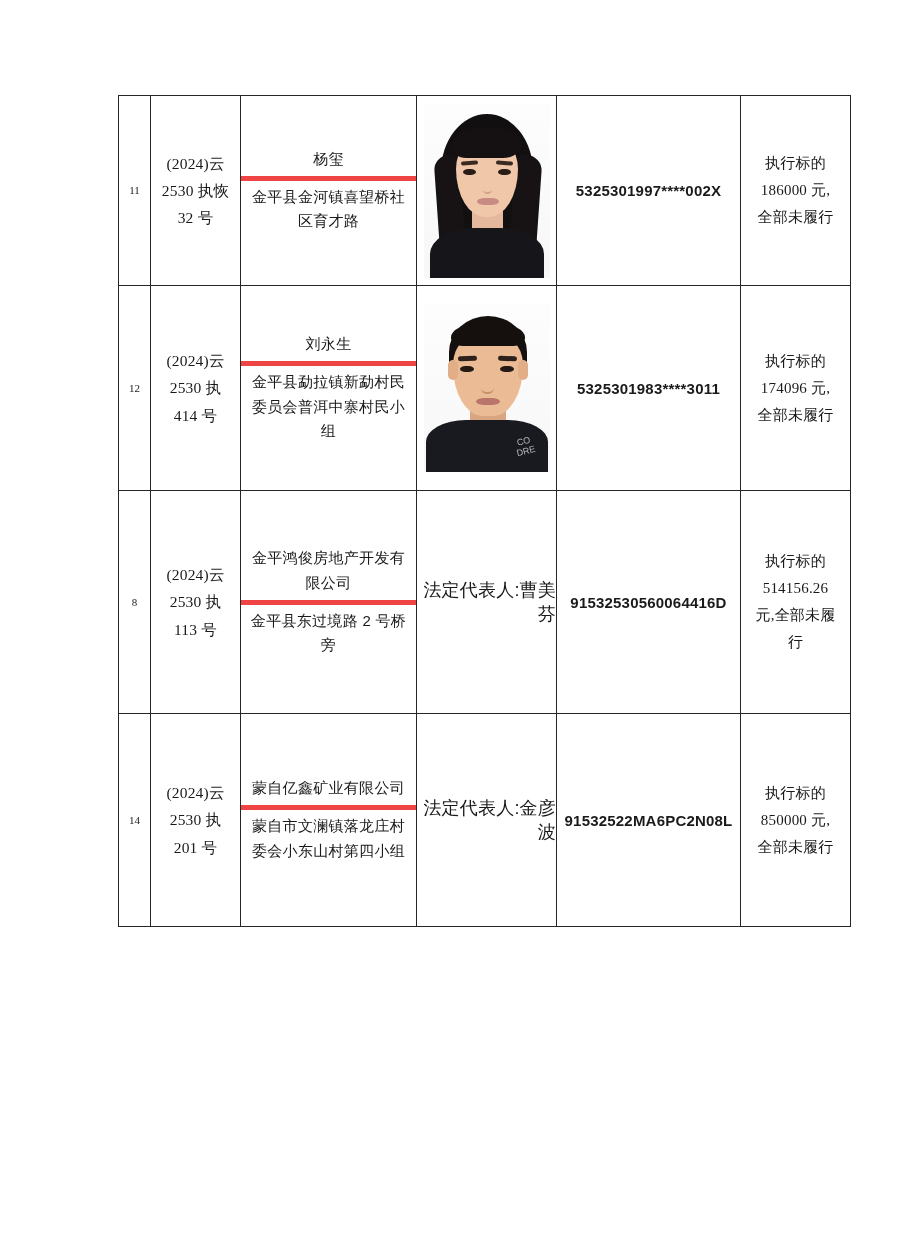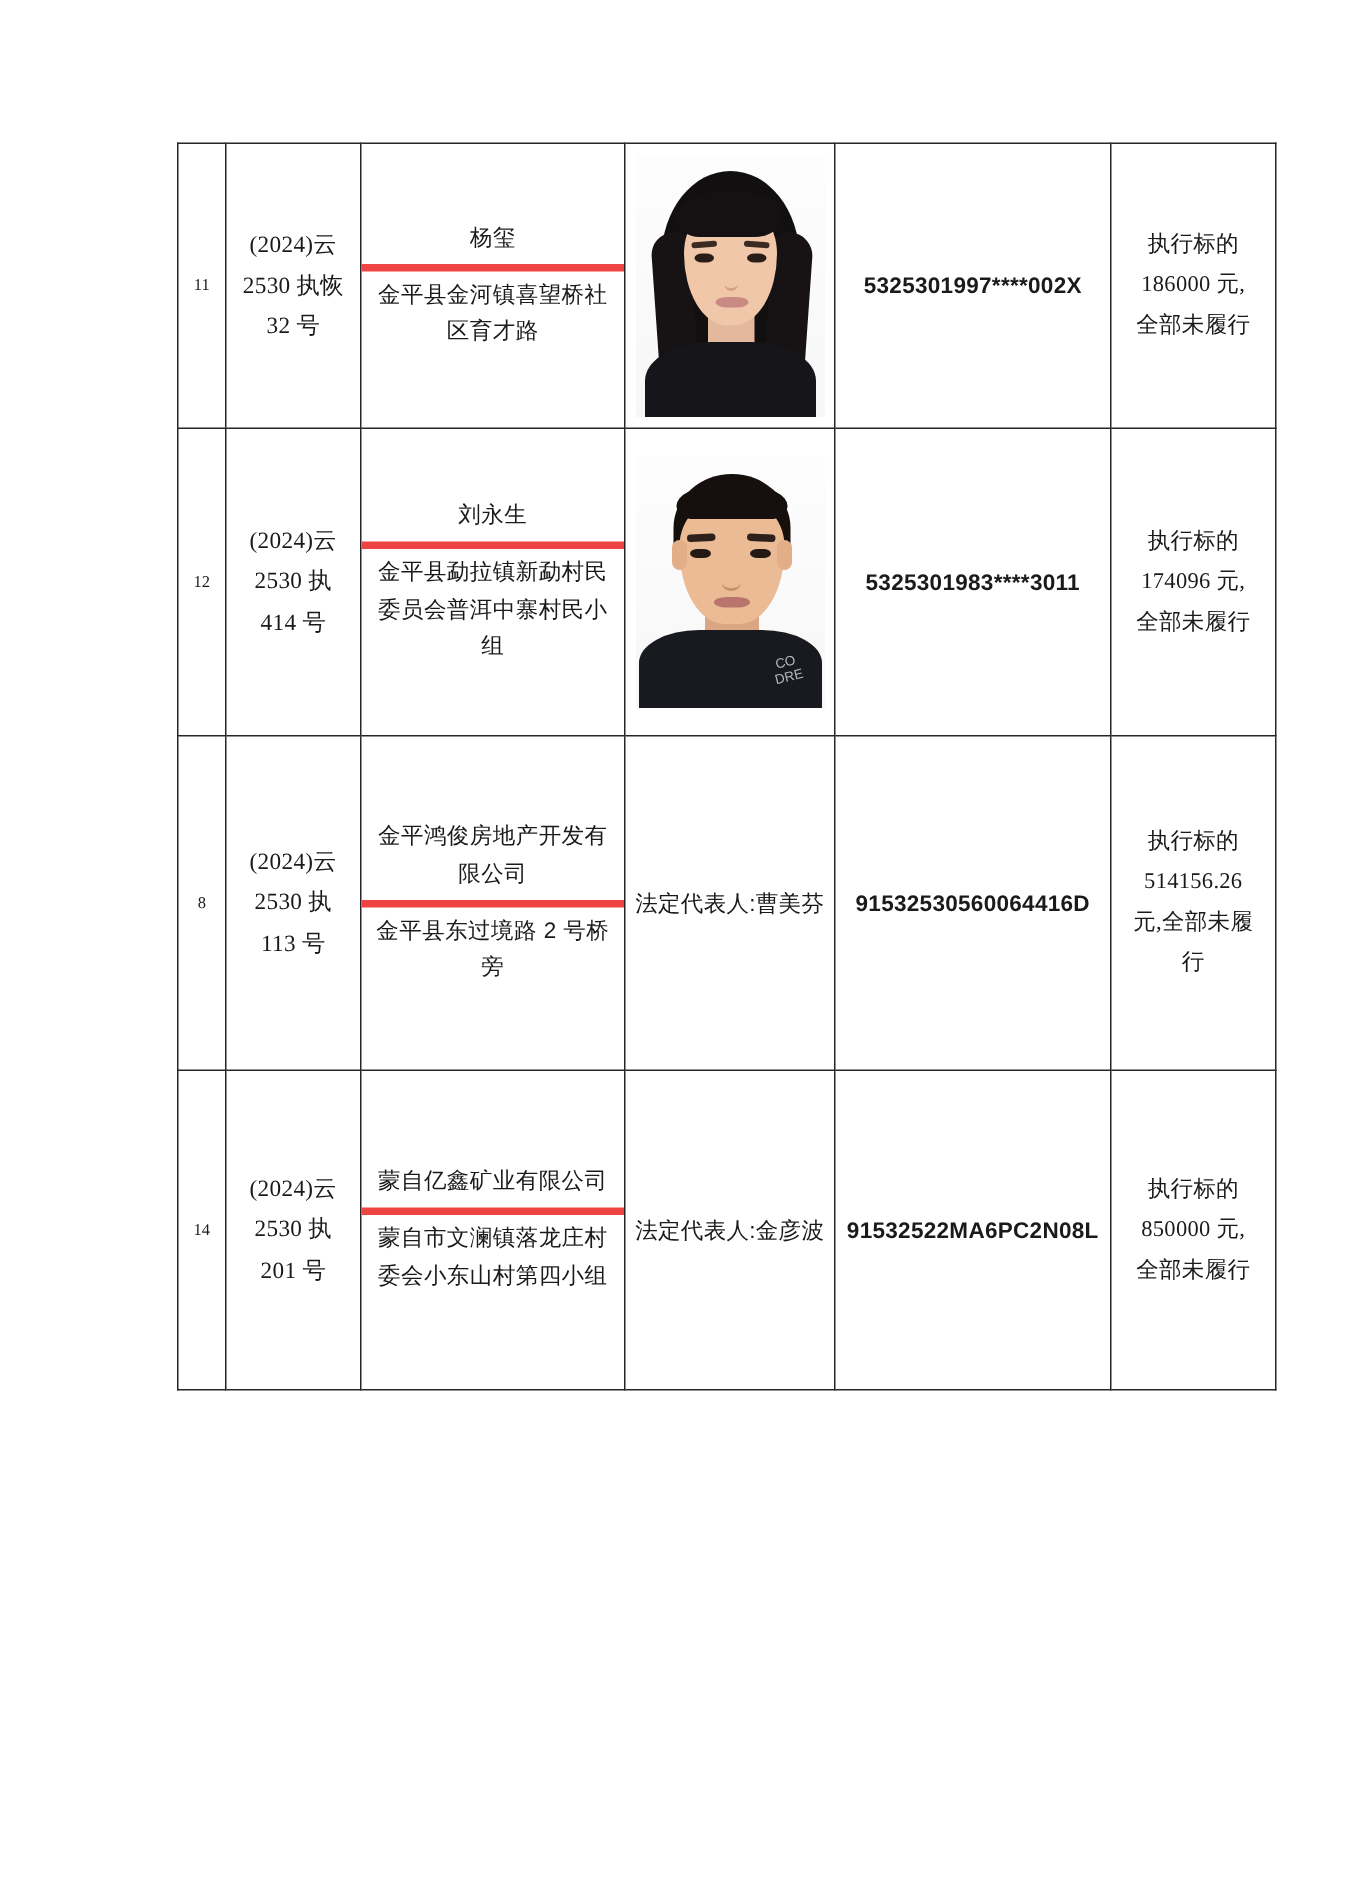--- a/index.html
+++ b/index.html
@@ -71,23 +71,23 @@
   .cell-amt {
     text-align: center;
     font-family: "Liberation Serif", serif;
     font-size: 15px;
     line-height: 1.8;
     padding: 0 6px;
     letter-spacing: 0.2px;
     margin-left: 26px;
   }
   .cell-rep {
-    text-align: center;
+    text-align: right;
     font-family: "Liberation Sans", sans-serif;
-    font-size: 15px;
+    font-size: 18px;
     letter-spacing: 0.2px;
   }
 
   
   .party-split {
     width: 100%;
     height: 100%;
     display: flex;
     flex-direction: column;
   }

